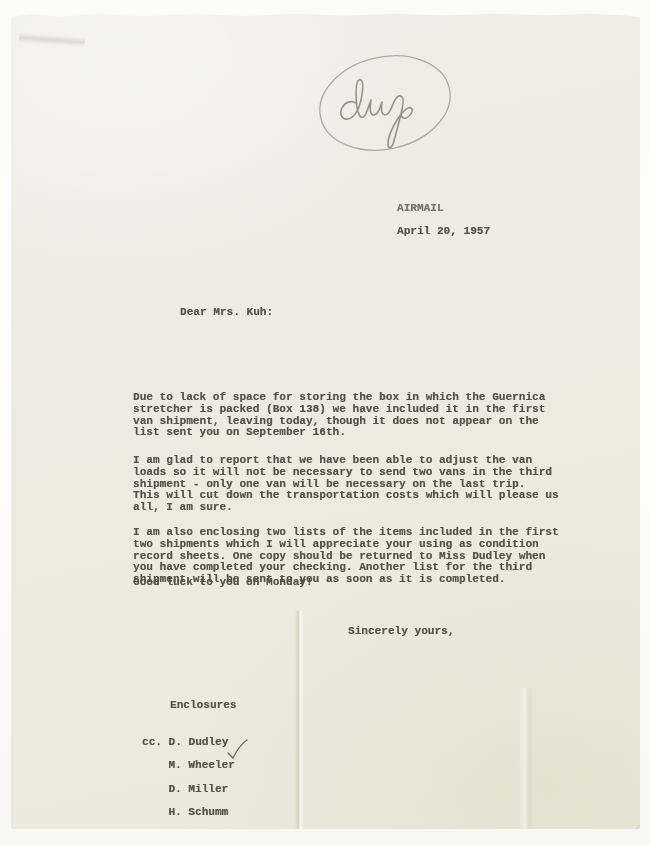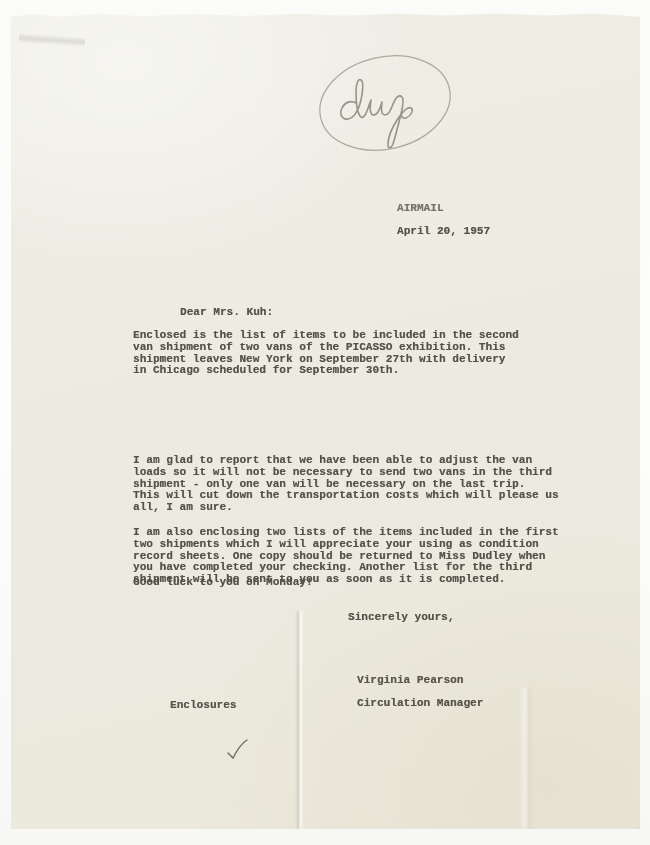--- a/index.html
+++ b/index.html
@@ -58,21 +58,21 @@
   }
   .faded { opacity: 0.78; }
   .airmail-block  { left: 386px; top: 178px; }
   .recipient-blk  { left: 124px; top: 216px; }
   .salutation-blk { left: 122px; top: 294px; margin-left: 47px; }
   .para-1 { left: 122px; top: 317px; }
   .para-2 { left: 122px; top: 379px; }
   .para-3 { left: 122px; top: 442px; }
   .para-4 { left: 122px; top: 514px; }
   .closing-blk { left: 122px; top: 564px; }
-  .valediction-blk { left: 337px; top: 599px; }
+  .valediction-blk { left: 337px; top: 613px; }
   .signature-blk { left: 346px; top: 650px; }
   .enclosures-blk { left: 131px; top: 687px; margin-left: 28px; }
   .cc-blk { left: 131px; top: 712px; }
   .cc-row { white-space: pre; }
   .cc-label { margin-right: 6.6px; }
   .cc-indent { padding-left: 26.4px; }
   .pencil-svg { position: absolute; pointer-events: none; }
   .dup-svg { left: 282px; top: 27px; }
   .check-svg { left: 214px; top: 726px; }
 </style>
@@ -112,45 +112,47 @@
     </svg>
 
     <div class="typed airmail-block">
       <div class="faded">AIRMAIL</div>
       <div>April 20, 1957</div>
     </div>
 
 
     <div class="typed salutation-blk">Dear Mrs. Kuh:</div>
 
-    <div class="typed para-1">Enclosed is the list of items to be included in the second
-van shipment of two vans of the PICASSO exhibition.  This
-shipment leaves New York on September 27th with delivery
-in Chicago scheduled for September 30th.</div>
+    <div class="typed para-2">Due to lack of space for storing the box in which the Guernica
+stretcher is packed (Box 138) we have included it in the first
+van shipment, leaving today, though it does not appear on the
+list sent you on September 16th.</div>
     <div class="typed para-3">I am glad to report that we have been able to adjust the van
 loads so it will not be necessary to send two vans in the third
 shipment - only one van will be necessary on the last trip.
 This will cut down the transportation costs which will please us
 all, I am sure.</div>
     <div class="typed para-4">I am also enclosing two lists of the items included in the first
 two shipments which I will appreciate your using as condition
 record sheets.  One copy should be returned to Miss Dudley when
 you have completed your checking.  Another list for the third
 shipment will be sent to you as soon as it is completed.</div>
 
     <div class="typed closing-blk">Good luck to you on Monday!</div>
 
     <div class="typed valediction-blk">Sincerely yours,</div>
 
-    <div class="typed signature-blk">
-      <div>Virginia Pearson</div>
-      <div>Circulation Manager</div>
-    </div>
 
     <div class="typed enclosures-blk">Enclosures</div>
 
+    <div class="typed cc-blk">
+      <div class="cc-row"><span class="cc-label">cc.</span><span>D. Dudley</span></div>
+      <div class="cc-row cc-indent"><span>M. Wheeler</span></div>
+      <div class="cc-row cc-indent"><span>D. Miller</span></div>
+      <div class="cc-row cc-indent"><span>H. Schumm</span></div>
+    </div>
 
     <svg class="pencil-svg check-svg" width="26" height="24" viewBox="0 0 26 24">
       <path fill="none" stroke="#6e6a61" stroke-width="1.4" stroke-linecap="round" d="M 3,14 C 5,16 7,18 8,19 C 11,13 17,4 22,1"></path>
     </svg>
 
   </div>
 </div>
 
 </body></html>

